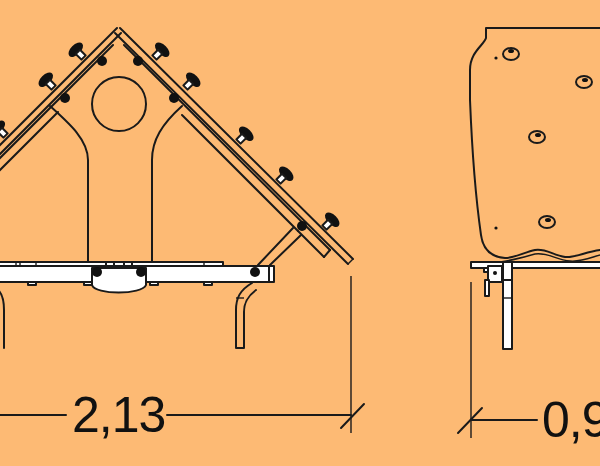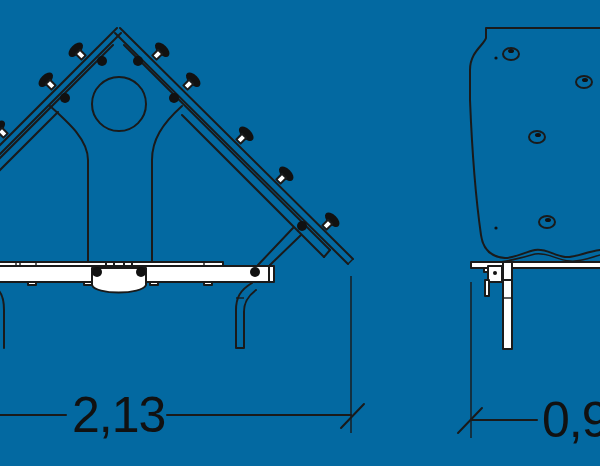--- a/index.html
+++ b/index.html
@@ -1,16 +1,16 @@
 <!DOCTYPE html>
 <html><head>
 <meta charset="utf-8">
 <style>
   html, body { margin: 0; padding: 0; background: #ffffff; }
-  .canvas { position: relative; width: 600px; height: 466px; overflow: hidden; background: #0369a1; }
+  .canvas { position: relative; width: 600px; height: 466px; overflow: hidden; background: #fdba74; }
   svg { position: absolute; left: 0; top: 0; }
   .ln { fill: none; stroke: #1a1a1a; stroke-width: 2; stroke-linejoin: round; stroke-linecap: round; }
   .thin { fill: none; stroke: #1a1a1a; stroke-width: 1.4; }
   .fillw { fill: #ffffff; stroke: #1a1a1a; stroke-width: 2; stroke-linejoin: round; }
   .dot { fill: #111111; }
   .dim-text { font-family: "Liberation Sans", sans-serif; font-size: 50px; fill: #111111; letter-spacing: -1px; }
 </style>
 </head>
 <body>
 

